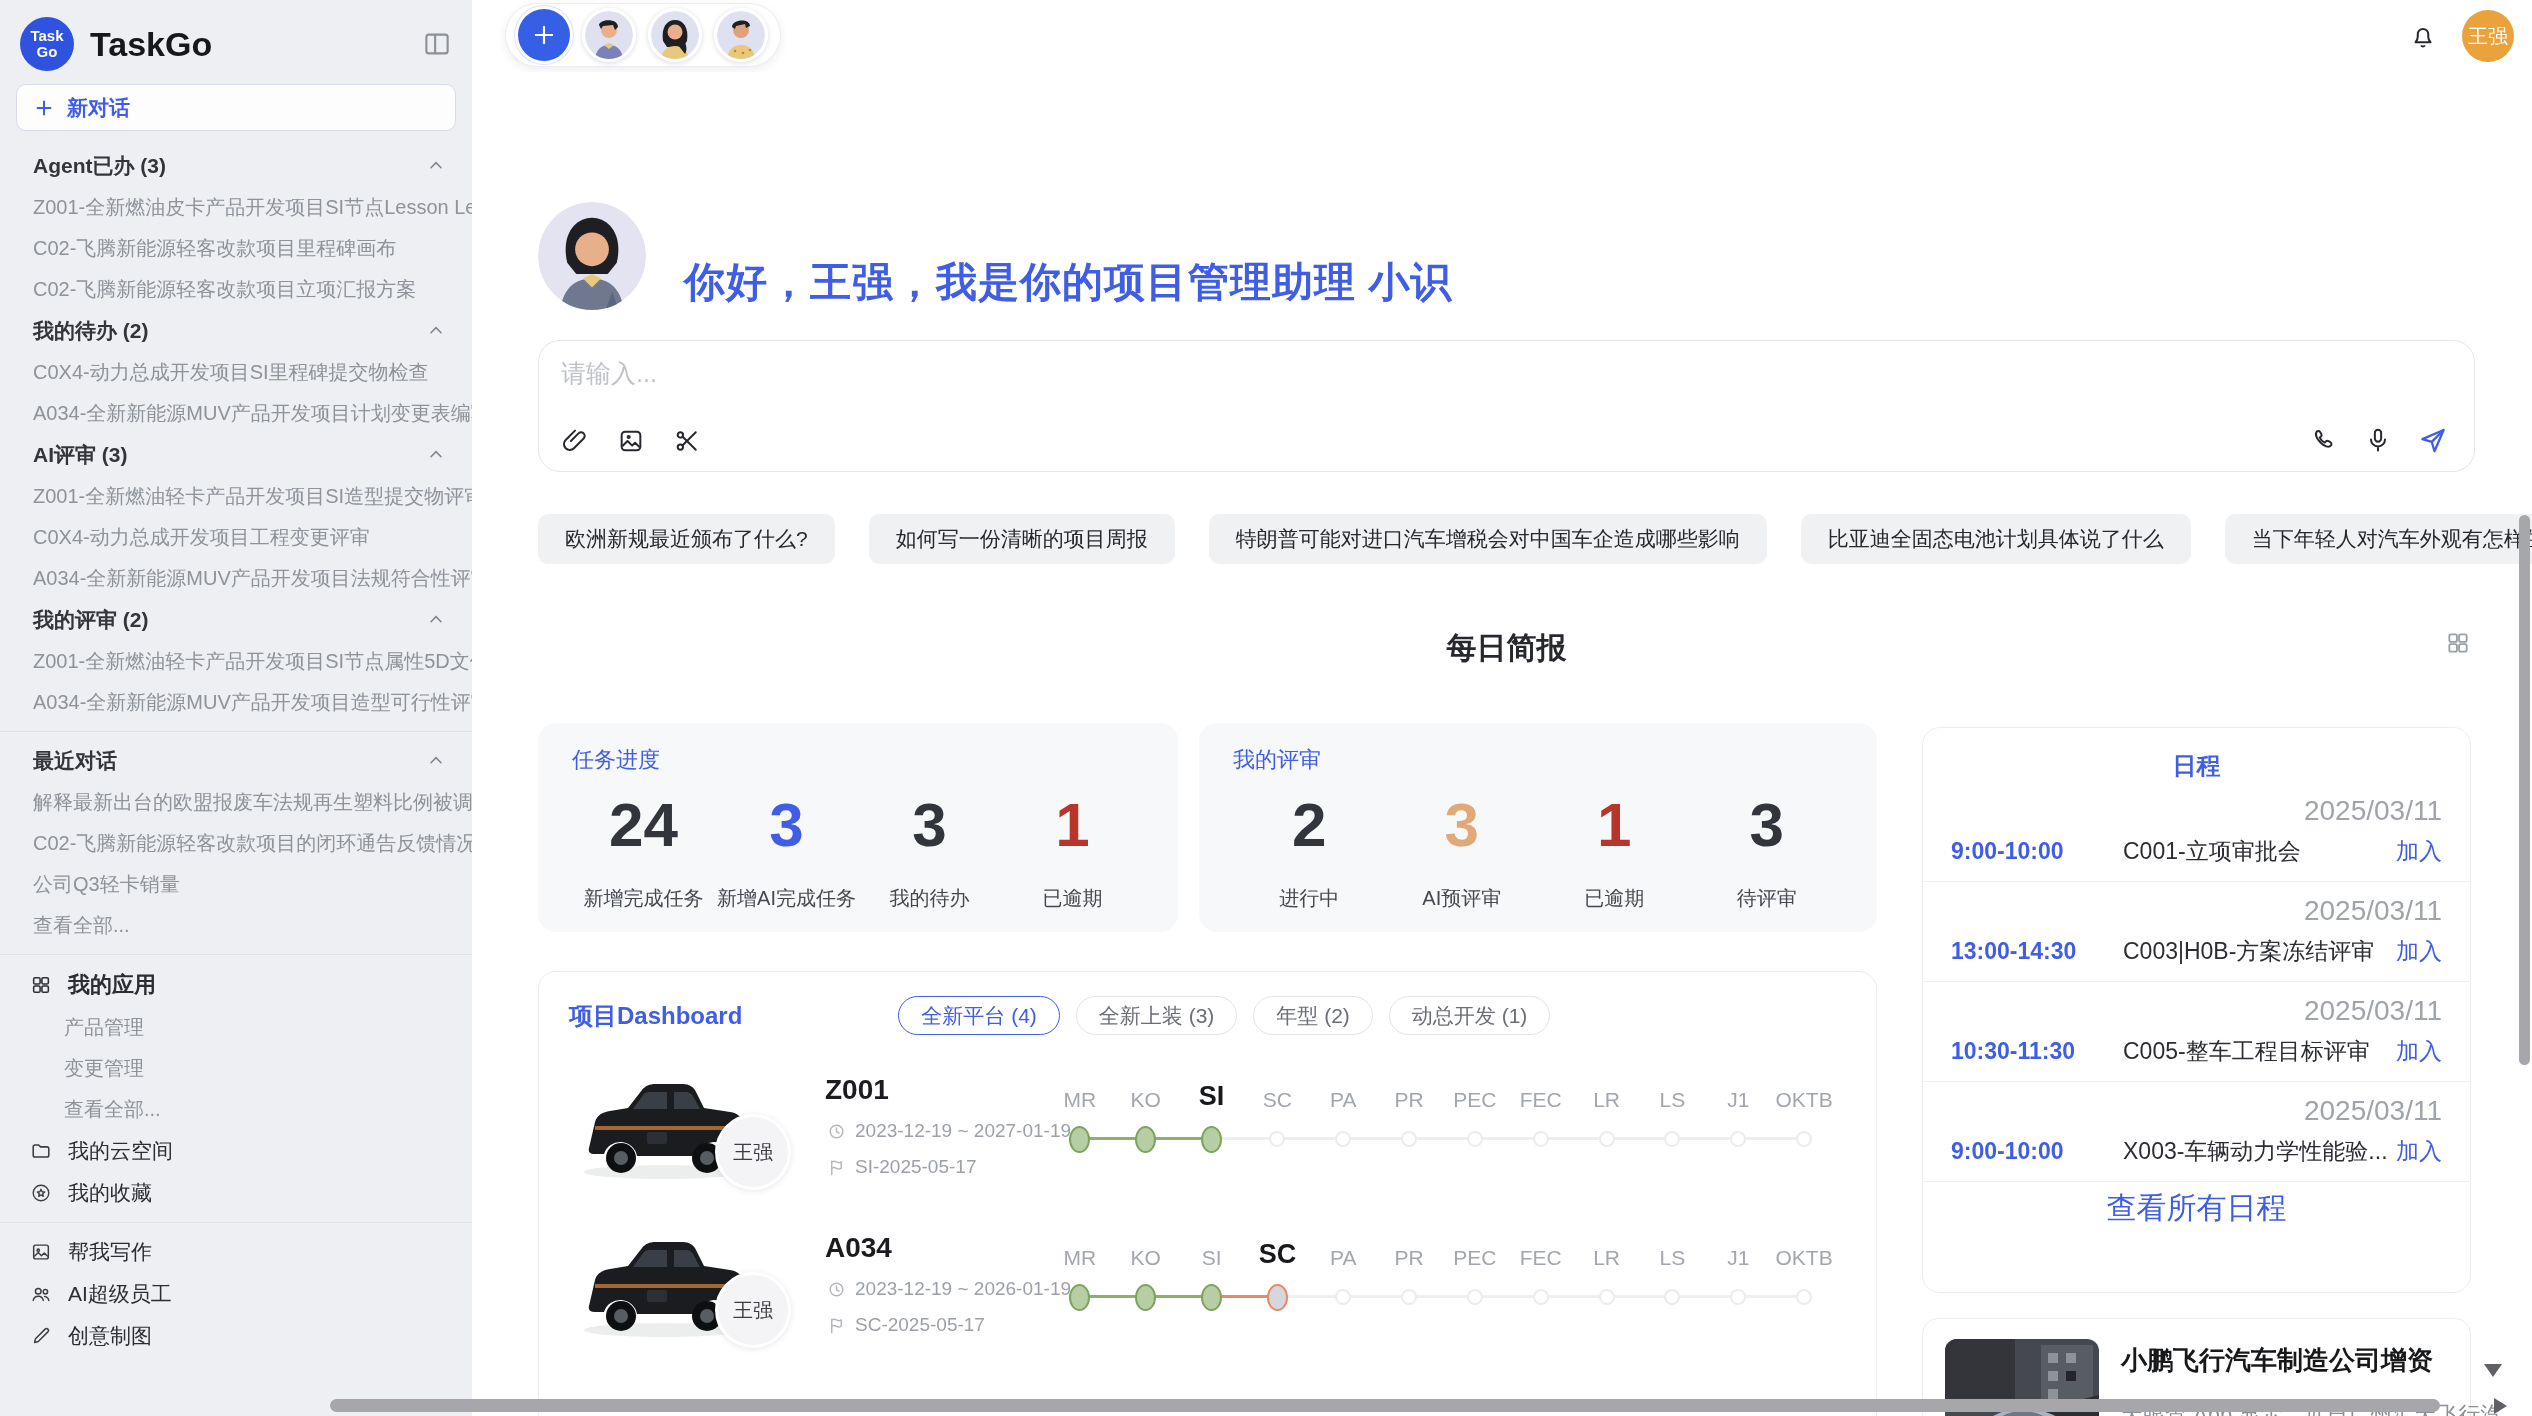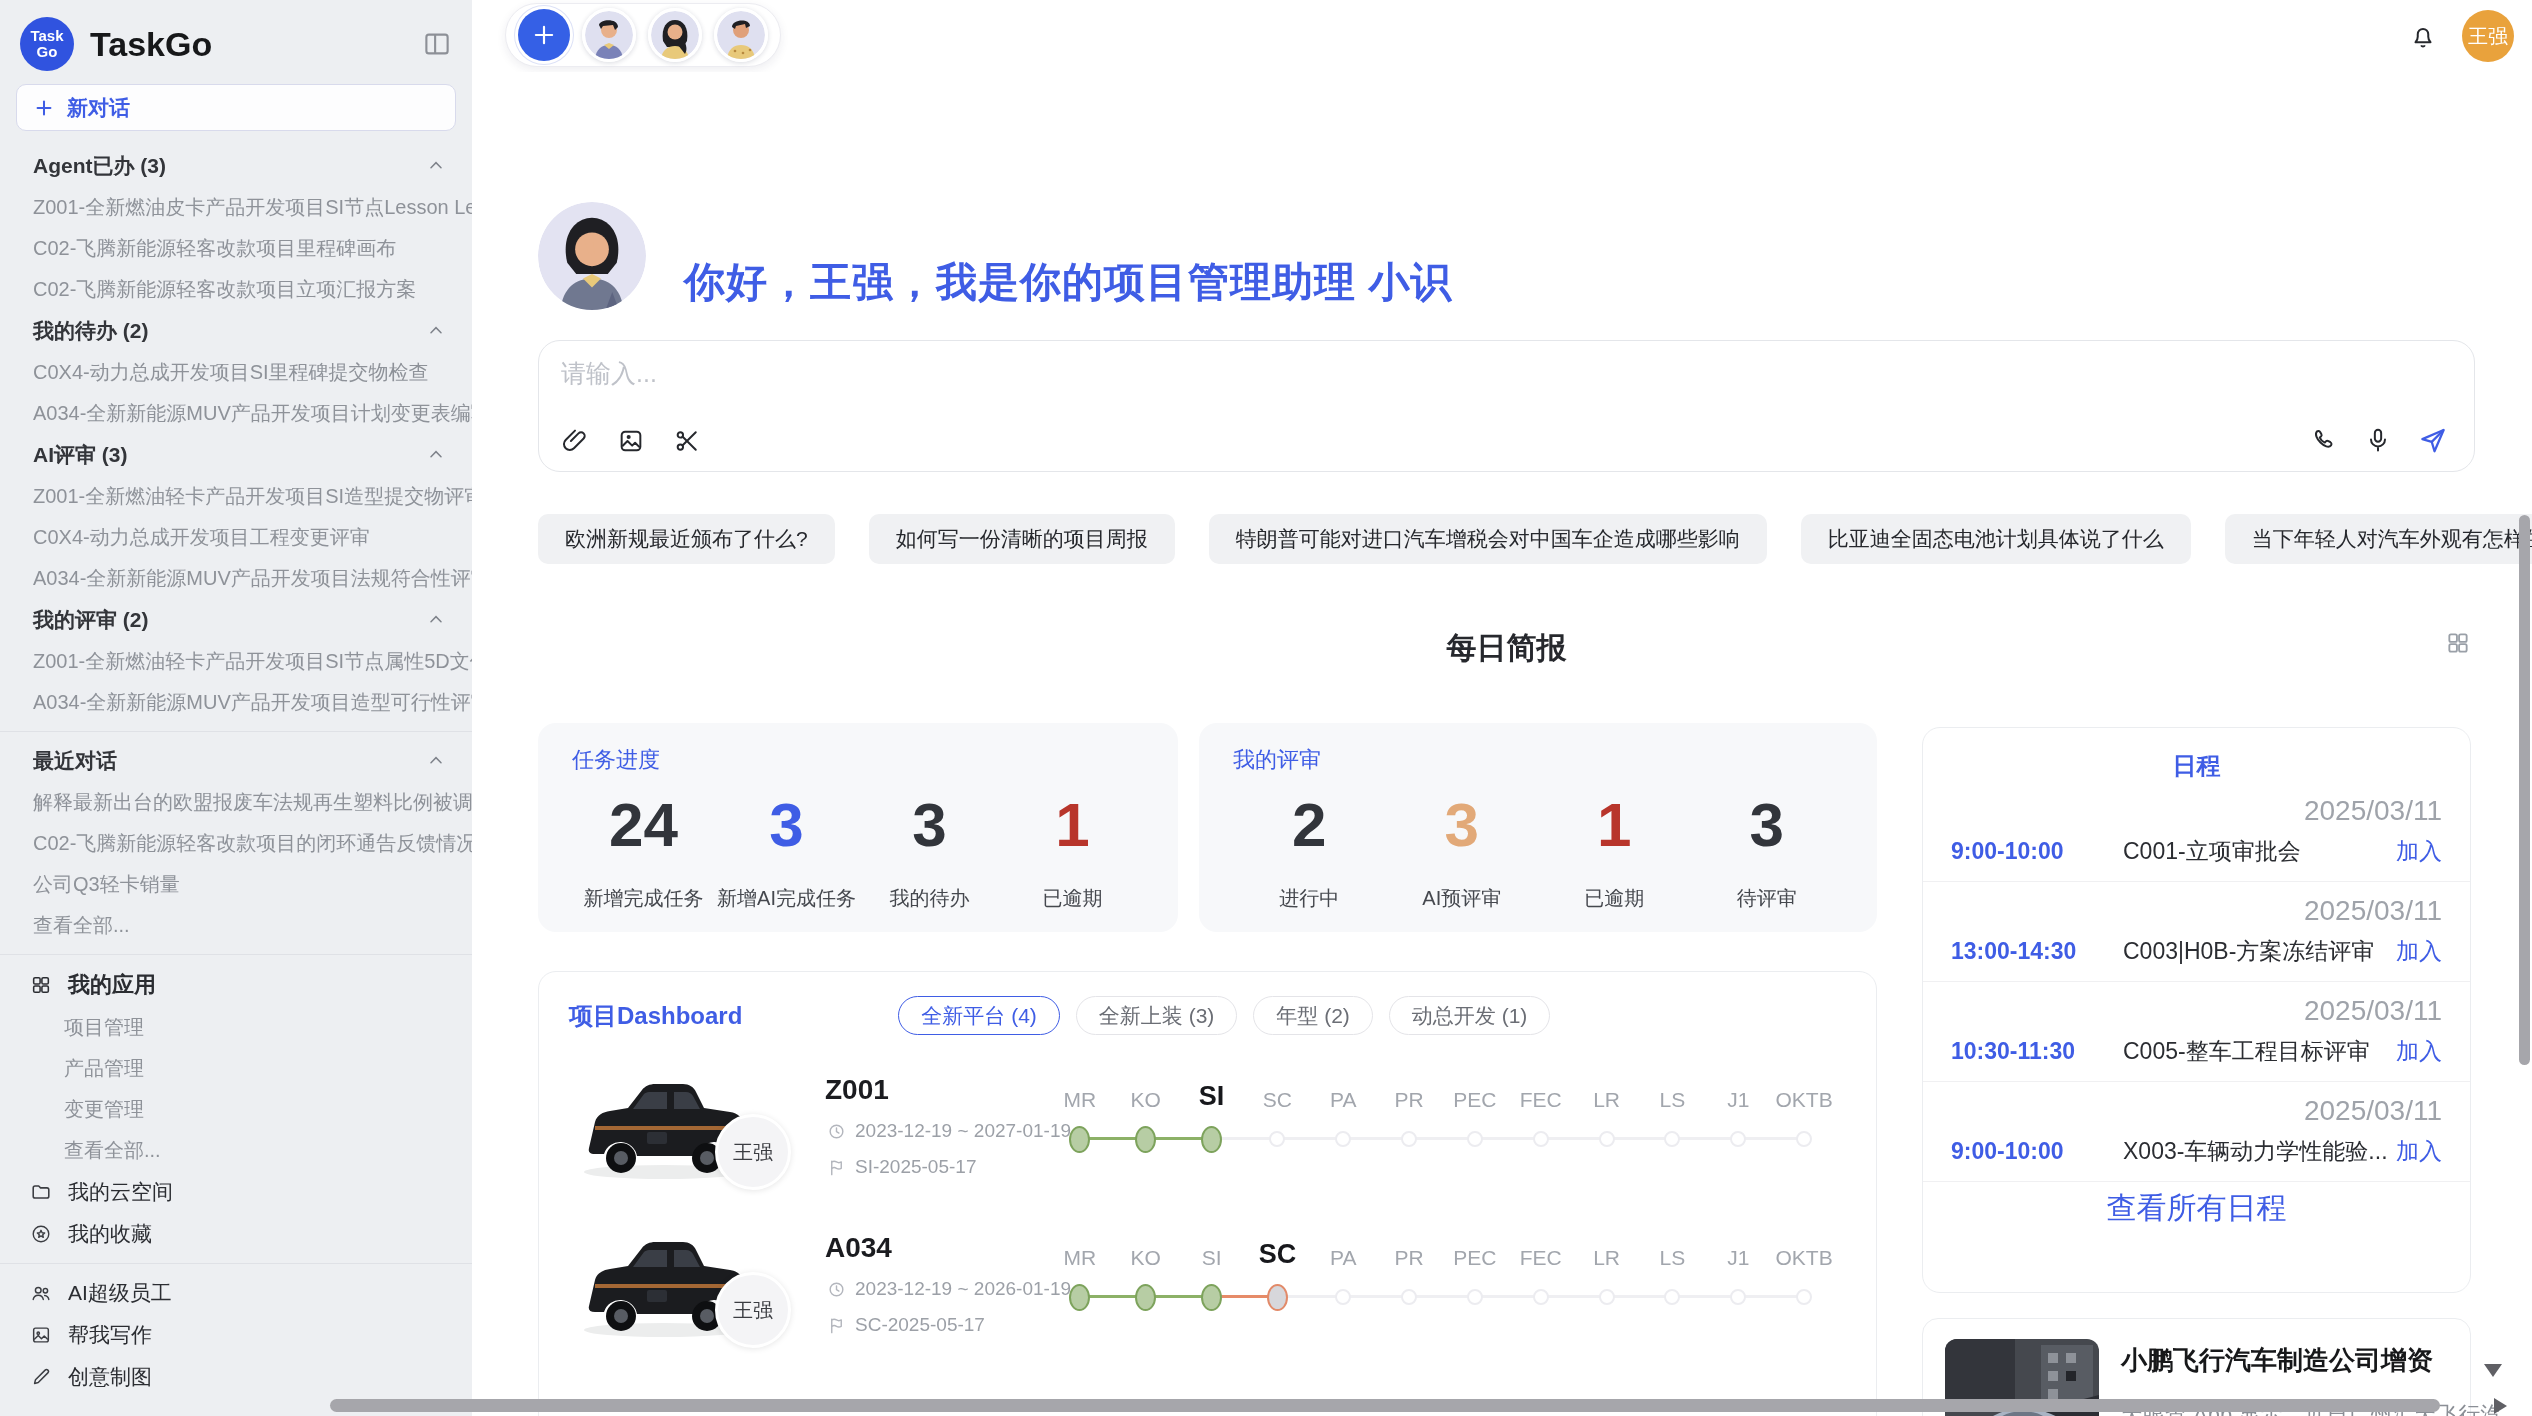--- a/index.html
+++ b/index.html
@@ -222,21 +222,20 @@
       <span class="ric">
           <svg width="22" height="22" viewBox="0 0 24 24" fill="none" stroke="currentColor" stroke-width="1.7">
             <rect x="4" y="4" width="7" height="7" rx="1.5"></rect>
             <rect x="13" y="4" width="7" height="7" rx="1.5"></rect>
             <rect x="4" y="13" width="7" height="7" rx="1.5"></rect>
             <rect x="13" y="13" width="7" height="7" rx="1.5"></rect>
           </svg>
         </span>
       <span>我的应用</span>
     </div>
-    <div class="sub-item">项目管理</div>
     <div class="sub-item">产品管理</div>
     <div class="sub-item">变更管理</div>
     <div class="sub-item">查看全部...</div>
 
     <div class="side-row">
       <span class="ric">
           <svg width="22" height="22" viewBox="0 0 24 24" fill="none" stroke="currentColor" stroke-width="1.7" stroke-linejoin="round">
             <path d="M3.5 7.5a2 2 0 0 1 2-2h4l2 2h7a2 2 0 0 1 2 2v7a2 2 0 0 1-2 2h-13a2 2 0 0 1-2-2z"></path>
           </svg>
         </span>
@@ -247,40 +246,40 @@
           <svg width="22" height="22" viewBox="0 0 24 24" fill="none" stroke="currentColor" stroke-width="1.5" stroke-linejoin="round">
             <circle cx="12" cy="12" r="8.5"></circle>
             <path d="M12 8l1.2 2.6 2.8.3-2.1 1.9.6 2.8-2.5-1.5-2.5 1.5.6-2.8-2.1-1.9 2.8-.3z"></path>
           </svg>
         </span>
       <span>我的收藏</span>
     </div>
 
     <div class="sep"></div>
 
+    <div class="side-row">
+      <span class="ric">
+          <svg width="22" height="22" viewBox="0 0 24 24" fill="none" stroke="currentColor" stroke-width="1.6" stroke-linejoin="round">
+            <rect x="4" y="4.5" width="16" height="15" rx="2"></rect>
+            <circle cx="9" cy="10" r="1.3"></circle>
+            <path d="M4.5 17l4.5-4.5 3.5 3.5 3-3 4 4"></path>
+          </svg>
+        </span>
+      <span>帮我写作</span>
+    </div>
     <div class="side-row">
       <span class="ric">
           <svg width="22" height="22" viewBox="0 0 24 24" fill="none" stroke="currentColor" stroke-width="1.6" stroke-linecap="round">
             <circle cx="9" cy="9" r="3.1"></circle>
             <path d="M3.5 19c.6-3 2.8-4.5 5.5-4.5s4.9 1.5 5.5 4.5"></path>
             <circle cx="16.8" cy="9.5" r="2.4"></circle>
             <path d="M16 14.7c2.3.3 4 1.7 4.5 4.3"></path>
           </svg>
         </span>
       <span>AI超级员工</span>
-    </div>
-    <div class="side-row">
-      <span class="ric">
-          <svg width="22" height="22" viewBox="0 0 24 24" fill="none" stroke="currentColor" stroke-width="1.6" stroke-linejoin="round">
-            <rect x="4" y="4.5" width="16" height="15" rx="2"></rect>
-            <circle cx="9" cy="10" r="1.3"></circle>
-            <path d="M4.5 17l4.5-4.5 3.5 3.5 3-3 4 4"></path>
-          </svg>
-        </span>
-      <span>帮我写作</span>
     </div>
     <div class="side-row">
       <span class="ric">
           <svg width="22" height="22" viewBox="0 0 24 24" fill="none" stroke="currentColor" stroke-width="1.6" stroke-linejoin="round">
             <path d="M5 19l1-4L16.5 4.5a2 2 0 0 1 3 3L9 18l-4 1z"></path>
           </svg>
         </span>
       <span>创意制图</span>
     </div>
   </aside>

